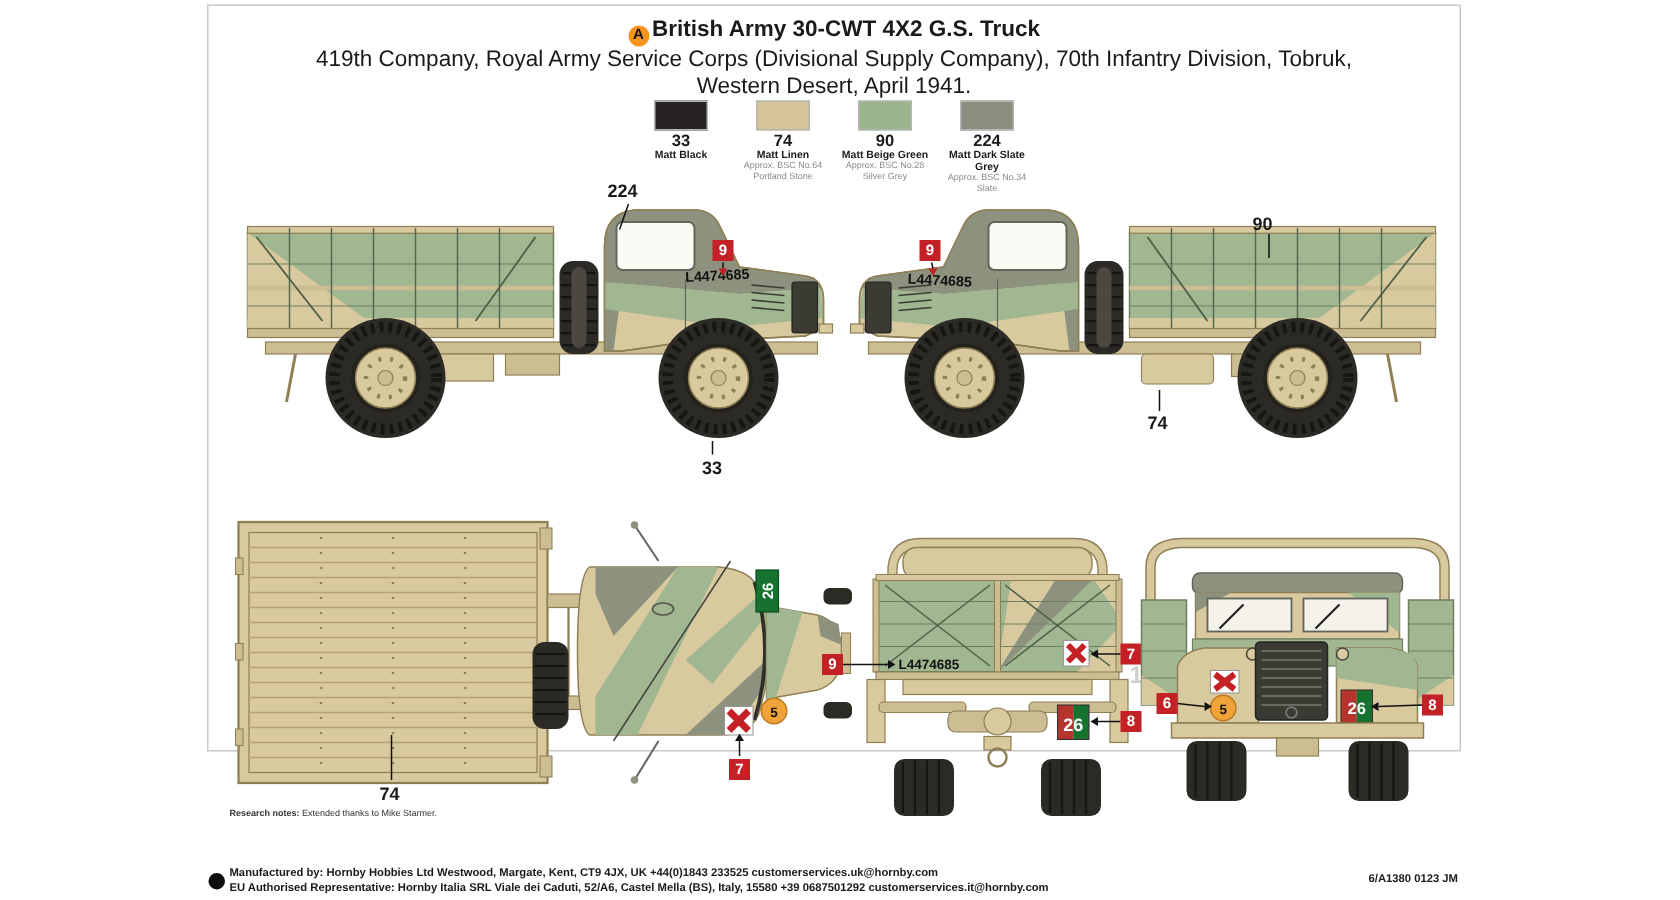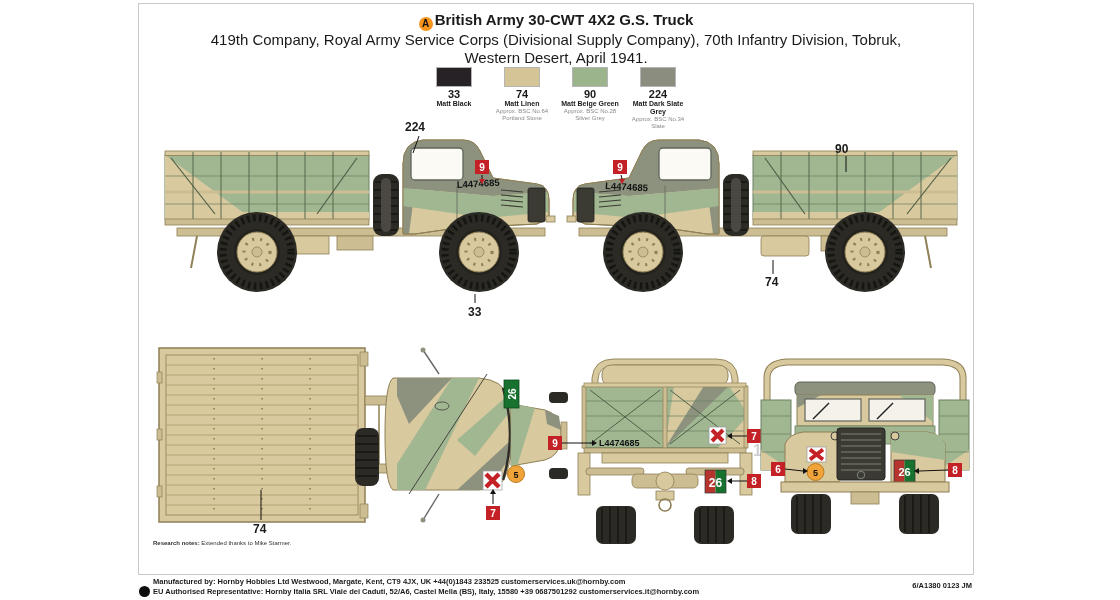--- a/index.html
+++ b/index.html
@@ -3,38 +3,38 @@
 <meta charset="utf-8">
 <style>
   :root{
     --tan:#d9c99e; --tan2:#cdbd92; --tanline:#8f7f55;
     --green:#a0b792; --greenline:#6c8060;
     --grey:#8d927f; --greyline:#5f655a;
     --tire:#2b2a25; --ink:#1a1a1a; --red:#c42127;
   }
   *{margin:0;padding:0;box-sizing:border-box;}
   html,body{width:1120px;height:600px;background:#fff;font-family:"Liberation Sans",sans-serif;color:var(--ink);overflow:hidden;}
-  .page{position:absolute;left:138px;top:3px;width:836px;height:572px;border:1px solid #c9c9c9;background:#fff;}
+  .page{position:absolute;left:138px;top:3px;width:836px;height:498px;border:1px solid #c9c9c9;background:#fff;}
   .titlewrap{position:absolute;top:7px;left:0;width:100%;text-align:center;line-height:1.2;}
   .title{font-size:15px;font-weight:bold;}
   .mark-a{display:inline-flex;align-items:center;justify-content:center;width:14px;height:14px;border-radius:50%;background:#f7941d;color:#111;font-size:10px;font-weight:bold;vertical-align:-2px;margin-right:2px;}
   .subtitle{font-size:15px;margin-top:0;}
   .paint-row{position:absolute;top:63px;left:0;width:100%;display:flex;justify-content:center;gap:10px;}
   .paint{width:58px;text-align:center;}
   .chip{width:36px;height:20px;margin:0 auto;border:1px solid #b5b5b5;}
   .pnum{font-size:11px;font-weight:bold;margin-top:1px;}
   .pname{font-size:7px;font-weight:bold;line-height:1.15;}
   .papprox{font-size:6px;color:#8a8a8a;line-height:1.15;}
   .view{position:absolute;}
   .num{position:absolute;font-size:12px;font-weight:bold;color:var(--ink);}
   .co{position:absolute;width:14px;height:14px;background:var(--red);color:#fff;font-size:10px;font-weight:bold;display:flex;align-items:center;justify-content:center;}
   .watermark{position:absolute;font-size:16px;font-weight:bold;color:#cfcfcf;}
   .notes{position:absolute;left:14px;top:536px;font-size:6px;color:#333;}
   .notes b{font-weight:bold;}
-  .footer{position:absolute;left:139px;top:577px;display:flex;gap:3px;align-items:flex-end;}
+  .footer{position:absolute;left:139px;top:577px;display:flex;gap:3px;align-items:center;}
   .hlogo{width:11px;height:11px;border-radius:50%;background:#0d0d0d;flex:0 0 auto;margin-top:1px;}
   .ftext{font-size:7.5px;font-weight:bold;line-height:1.3;white-space:nowrap;}
   .doccode{position:absolute;left:858px;top:581px;width:114px;text-align:right;font-size:7.5px;font-weight:bold;}
   svg{position:absolute;left:0;top:0;overflow:visible;}
   svg text{font-family:"Liberation Sans",sans-serif;}
 </style>
 </head>
 <body>
 
 <div class="page">

